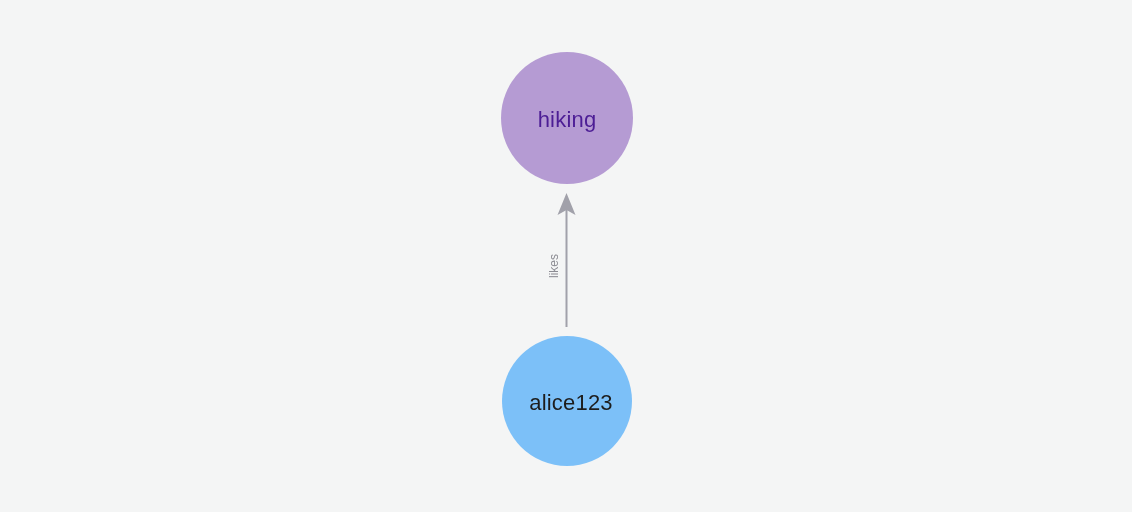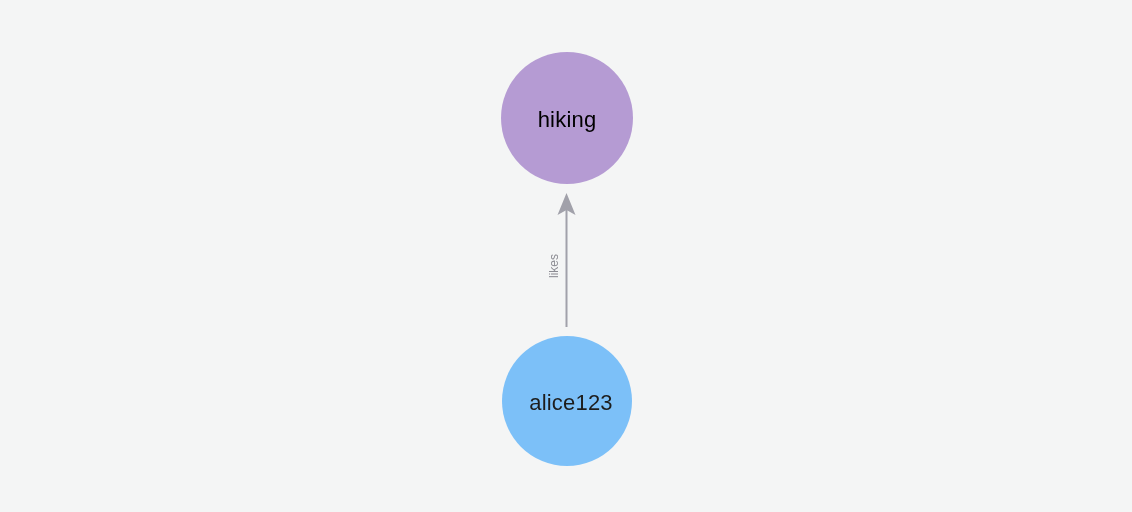--- a/index.html
+++ b/index.html
@@ -56,20 +56,20 @@
 <div class="graph-canvas">
 
   <svg class="edge-layer" width="1132" height="512" viewBox="0 0 1132 512">
     <line x1="566.5" y1="327" x2="566.5" y2="209" stroke-width="2" stroke="#a1a1aa"></line>
     <polygon points="566.5,193 557.5,215 566.5,210 575.5,215" fill="#a1a1aa"></polygon>
   </svg>
 
   <div class="edge-label" style="color: rgb(140, 140, 147);">likes</div>
 
   <div class="node" style="left: 501px; top: 52px; height: 132px; width: 132px; background: rgb(181, 155, 211);">
-    <span class="node-label" style="color: #000000;">hiking</span>
+    <span class="node-label" style="color: #4c1d95;">hiking</span>
   </div>
 
   <div class="node" style="left: 502px; top: 336px; height: 130px; width: 130px; background: rgb(124, 192, 248);">
     <span class="node-label" style="color: rgb(29, 29, 29); margin-left: 8px;">alice123</span>
   </div>
 
 </div>
 
 </body></html>

